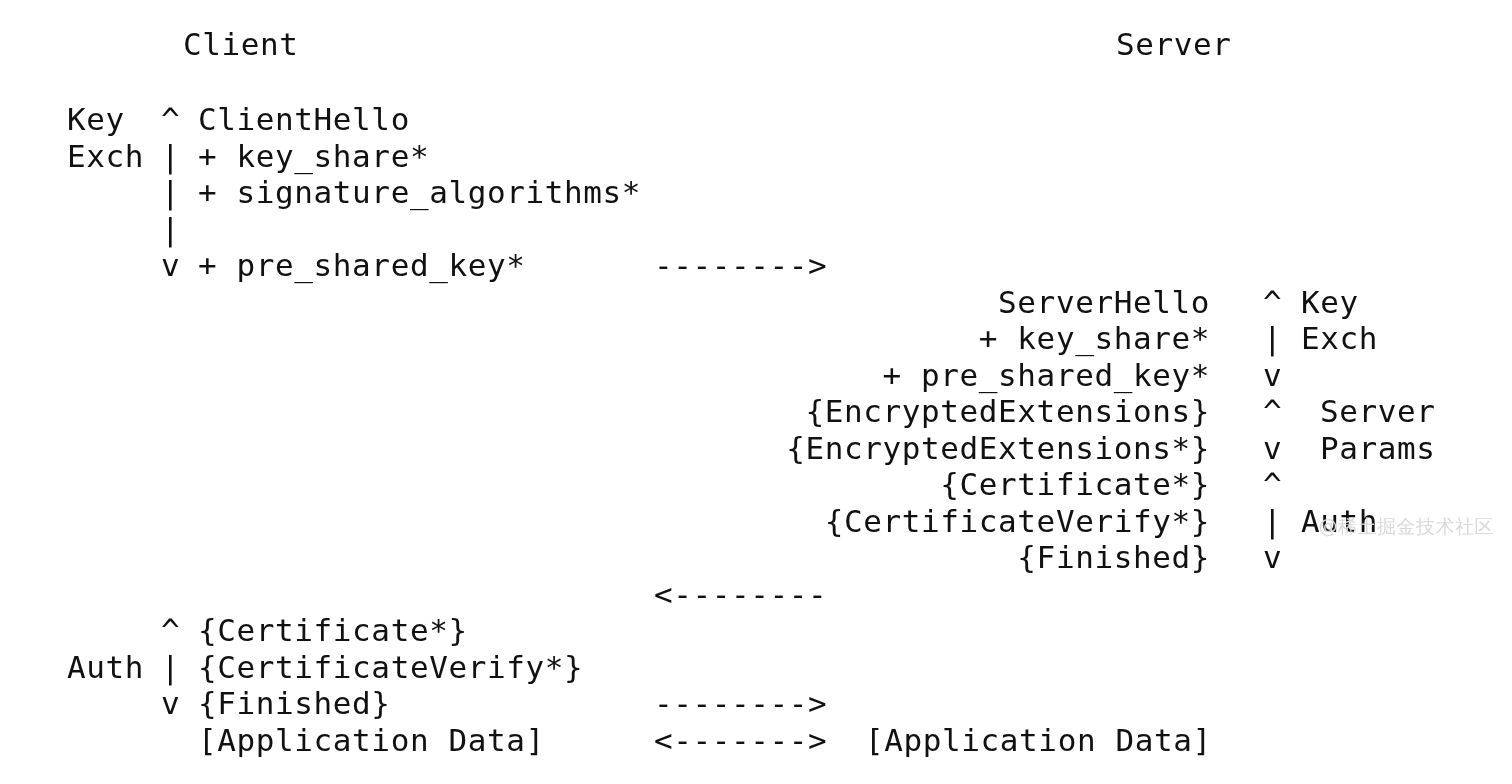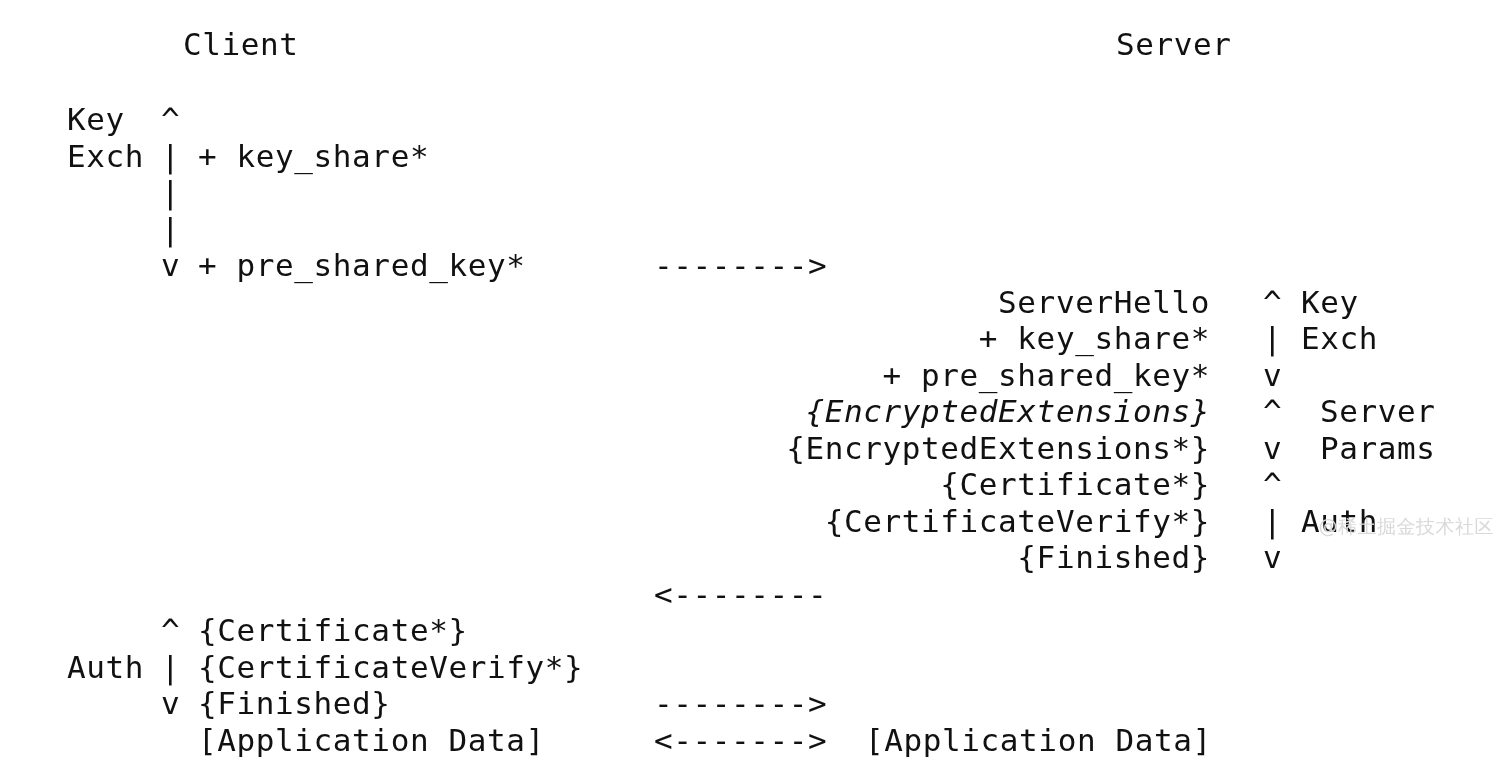--- a/index.html
+++ b/index.html
@@ -73,45 +73,47 @@
 <body>
 
 <div id="diagram">
 
   <div class="hdr" style="left:183px; top:26px;">Client</div>
 
   <div class="hdr" style="left:1116px; top:26px;">Server</div>
 
   <div class="cell col-client-label left" style="top:101px;">Key</div>
   <div class="cell col-client-rail left" style="top:101px;">^</div>
+  <div class="cell col-client-msg left" style="top:101px;">ClientHello</div>
 
   <div class="cell col-client-label left" style="top:137.5px;">Exch</div>
   <div class="cell col-client-rail left" style="top:137.5px;">|</div>
   <div class="cell col-client-msg left" style="top:137.5px;">+ key_share*</div>
 
   <div class="cell col-client-rail left" style="top:174px;">|</div>
+  <div class="cell col-client-msg left" style="top:174px;">+ signature_algorithms*</div>
 
   <div class="cell col-client-rail left" style="top:210.5px;">|</div>
 
   <div class="cell col-client-rail left" style="top:247px;">v</div>
   <div class="cell col-client-msg left" style="top:247px;">+ pre_shared_key*</div>
   <div class="cell col-arrow left" style="top:247px;">--------&gt;</div>
 
   <div class="cell col-server-msg right" style="top:283.5px;">ServerHello</div>
   <div class="cell col-server-rail left" style="top:283.5px;">^</div>
   <div class="cell col-server-label left" style="top:283.5px;">Key</div>
 
   <div class="cell col-server-msg right" style="top:320px;">+ key_share*</div>
   <div class="cell col-server-rail left" style="top:320px;">|</div>
   <div class="cell col-server-label left" style="top:320px;">Exch</div>
 
   <div class="cell col-server-msg right" style="top:356.5px;">+ pre_shared_key*</div>
   <div class="cell col-server-rail left" style="top:356.5px;">v</div>
 
-  <div class="cell col-server-msg right" style="top:393px;font-style:italic;">{EncryptedExtensions}</div>
+  <div class="cell col-server-msg right" style="top:393px;">{EncryptedExtensions}</div>
   <div class="cell col-server-rail left" style="top:393px;">^</div>
   <div class="cell col-server-label2 left" style="top:393px;">Server</div>
 
   <div class="cell col-server-msg right" style="top:429.5px;">{EncryptedExtensions*}</div>
   <div class="cell col-server-rail left" style="top:429.5px;">v</div>
   <div class="cell col-server-label2 left" style="top:429.5px;">Params</div>
 
   <div class="cell col-server-msg right" style="top:466px;">{Certificate*}</div>
   <div class="cell col-server-rail left" style="top:466px;">^</div>
 

